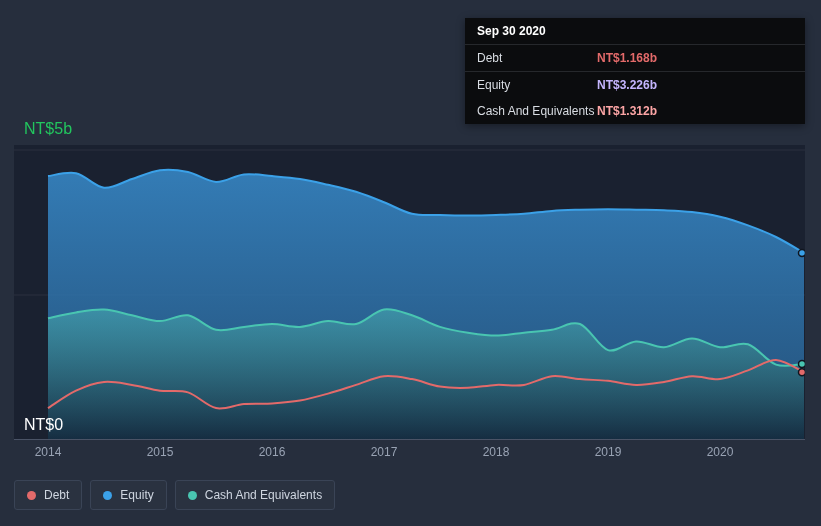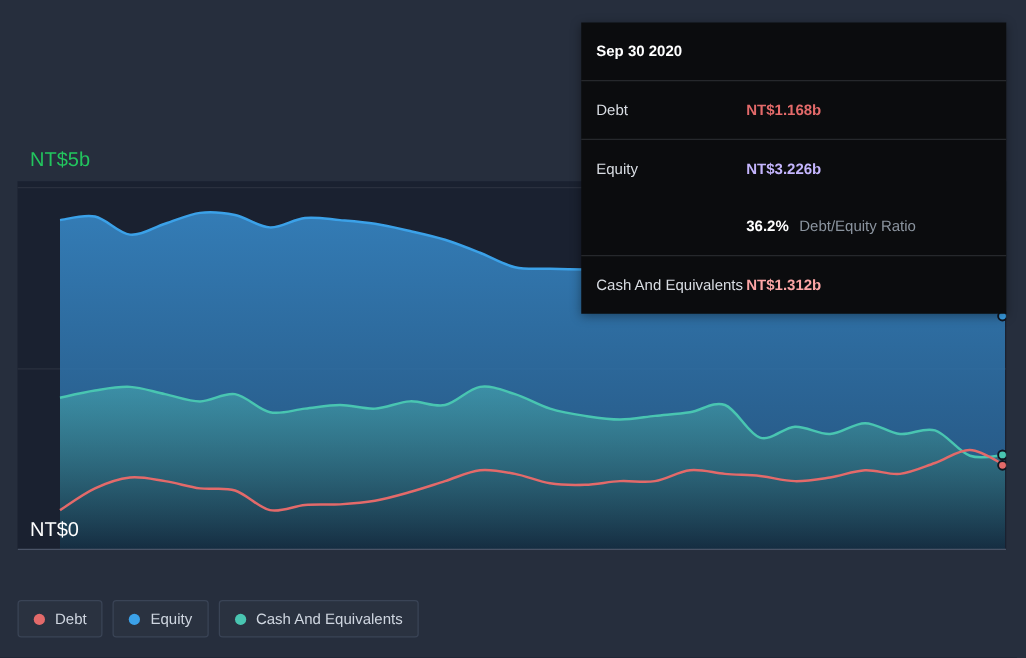--- a/index.html
+++ b/index.html
@@ -11,21 +11,21 @@
     overflow: hidden;
   }
   .page { position: absolute; inset: 0; }
 
   
   .tooltip {
     position: absolute; top: 18px; right: 16px; width: 340px;
     background: #0b0c0e; z-index: 3; font-size: 12px; color: #d9dde3;
     box-shadow: 0 2px 8px rgba(0,0,0,0.4);
   }
-  .tt-row { display: flex; align-items: center; padding: 16px 12px; border-bottom: 1px solid #26282c; }
+  .tt-row { display: flex; align-items: center; padding: 6px 12px; border-bottom: 1px solid #26282c; }
   .tt-row:last-child { border-bottom: none; }
   .tt-header { font-weight: bold; color: #ffffff; }
   .tt-label { width: 120px; flex: 0 0 120px; color: #d9dde3; }
   .tt-value { font-weight: bold; }
   .tt-ratio-row { border-bottom: 1px solid #26282c; }
   .tt-row.no-border { border-bottom: none; }
   .tt-ratio-val { color: #ffffff; font-weight: bold; margin-right: 5px; }
   .tt-ratio-label { color: #8b949f; }
 
   
@@ -68,27 +68,20 @@
   <div class="tooltip">
     <div class="tt-row tt-header">Sep 30 2020</div>
     <div class="tt-row">
       <span class="tt-label">Debt</span>
       <span class="tt-value" style="color: rgb(227, 106, 106);">NT$1.168b</span>
     </div>
     <div class="tt-row no-border">
       <span class="tt-label">Equity</span>
       <span class="tt-value" style="color: #c4b5fd;">NT$3.226b</span>
     </div>
-    <div class="tt-row tt-ratio-row">
-      <span class="tt-label"></span>
-      <span>
-        <span class="tt-ratio-val">36.2%</span>
-        <span class="tt-ratio-label">Debt/Equity Ratio</span>
-      </span>
-    </div>
     <div class="tt-row">
       <span class="tt-label">Cash And Equivalents</span>
       <span class="tt-value" style="color: #fca5a5;">NT$1.312b</span>
     </div>
   </div>
 
   <div class="y-top">NT$5b</div>
 
   <div class="chart-panel">
     <svg id="chart-svg" width="791" height="295" viewBox="0 0 791 295">
@@ -110,20 +103,29 @@
         <path d="M34,173.2C38.7,172.2 52.7,168.8 62.0,167.4C71.3,165.9 80.7,164.0 90.0,164.5C99.3,165.0 108.7,168.4 118.0,170.3C127.3,172.2 136.7,176.1 146.0,176.1C155.3,176.1 164.7,168.9 174.0,170.3C183.3,171.8 192.7,182.9 202.0,184.8C211.3,186.7 220.7,182.9 230.0,181.9C239.3,180.9 248.7,179.0 258.0,179.0C267.3,179.0 276.7,182.4 286.0,181.9C295.3,181.4 304.7,176.6 314.0,176.1C323.3,175.6 332.7,180.9 342.0,179.0C351.3,177.1 360.7,165.9 370.0,164.5C379.3,163.1 388.7,167.4 398.0,170.3C407.3,173.2 416.7,179.0 426.0,181.9C435.3,184.8 444.7,186.3 454.0,187.7C463.3,189.1 472.7,190.6 482.0,190.6C491.3,190.6 500.7,188.7 510.0,187.7C519.3,186.7 528.7,186.3 538.0,184.8C547.3,183.4 556.7,175.6 566.0,179.0C575.3,182.4 584.7,202.2 594.0,205.1C603.3,208.0 612.7,196.9 622.0,196.4C631.3,195.9 640.7,202.7 650.0,202.2C659.3,201.7 668.7,193.5 678.0,193.5C687.3,193.5 696.7,201.2 706.0,202.2C715.3,203.2 724.7,196.4 734.0,199.3C743.3,202.2 752.7,216.3 762.0,219.6C771.3,222.9 785.3,219.0 790.0,218.9" fill="none" stroke="#49c5b1" stroke-width="2" stroke-linejoin="round"></path>
         <path d="M34,263.1C38.7,260.2 52.7,250.0 62.0,245.7C71.3,241.3 80.7,238.0 90.0,237.0C99.3,236.0 108.7,238.5 118.0,239.9C127.3,241.3 136.7,244.4 146.0,245.7C155.3,247.0 164.7,244.5 174.0,247.4C183.3,250.3 192.7,261.2 202.0,263.1C211.3,265.0 220.7,259.8 230.0,259.0C239.3,258.3 248.7,259.0 258.0,258.5C267.3,257.9 276.7,257.2 286.0,255.6C295.3,253.9 304.7,251.2 314.0,248.6C323.3,246.0 332.7,242.8 342.0,239.9C351.3,237.0 360.7,232.2 370.0,231.2C379.3,230.2 388.7,232.4 398.0,234.1C407.3,235.8 416.7,240.2 426.0,241.6C435.3,243.1 444.7,243.1 454.0,242.8C463.3,242.5 472.7,240.4 482.0,239.9C491.3,239.4 500.7,241.4 510.0,239.9C519.3,238.4 528.7,232.2 538.0,231.2C547.3,230.2 556.7,233.3 566.0,234.1C575.3,234.9 584.7,234.9 594.0,235.8C603.3,236.8 612.7,239.7 622.0,239.9C631.3,240.1 640.7,238.4 650.0,237.0C659.3,235.6 668.7,231.7 678.0,231.2C687.3,230.7 696.7,235.1 706.0,234.1C715.3,233.1 724.7,228.6 734.0,225.4C743.3,222.2 752.7,214.7 762.0,215.0C771.3,215.3 785.3,225.2 790.0,227.3" fill="none" stroke="#e36a6a" stroke-width="2" stroke-linejoin="round"></path>
         <circle cx="788" cy="107.892" r="3.5" fill="#3ba1e8" stroke="#10151f" stroke-width="1.5"></circle>
         <circle cx="788" cy="218.904" r="3.5" fill="#49c5b1" stroke="#10151f" stroke-width="1.5"></circle>
         <circle cx="788" cy="227.256" r="3.5" fill="#e36a6a" stroke="#10151f" stroke-width="1.5"></circle>
         <line x1="0" x2="791" y1="294.5" y2="294.5" stroke="#4a5366" stroke-width="1"></line>
       </svg>
     <div class="y-bottom">NT$0</div>
   </div>
 
+  <div class="x-axis">
+    <span class="x-tick" style="left:34px">2014</span>
+    <span class="x-tick" style="left:146px">2015</span>
+    <span class="x-tick" style="left:258px">2016</span>
+    <span class="x-tick" style="left:370px">2017</span>
+    <span class="x-tick" style="left:482px">2018</span>
+    <span class="x-tick" style="left:594px">2019</span>
+    <span class="x-tick" style="left:706px">2020</span>
+  </div>
 
   <div class="legend">
     <div class="legend-pill">
       <span class="dot" style="color: rgb(227, 106, 106);"></span>
       <span>Debt</span>
     </div>
     <div class="legend-pill">
       <span class="dot" style="color: rgb(59, 161, 232);"></span>
       <span>Equity</span>
     </div>

